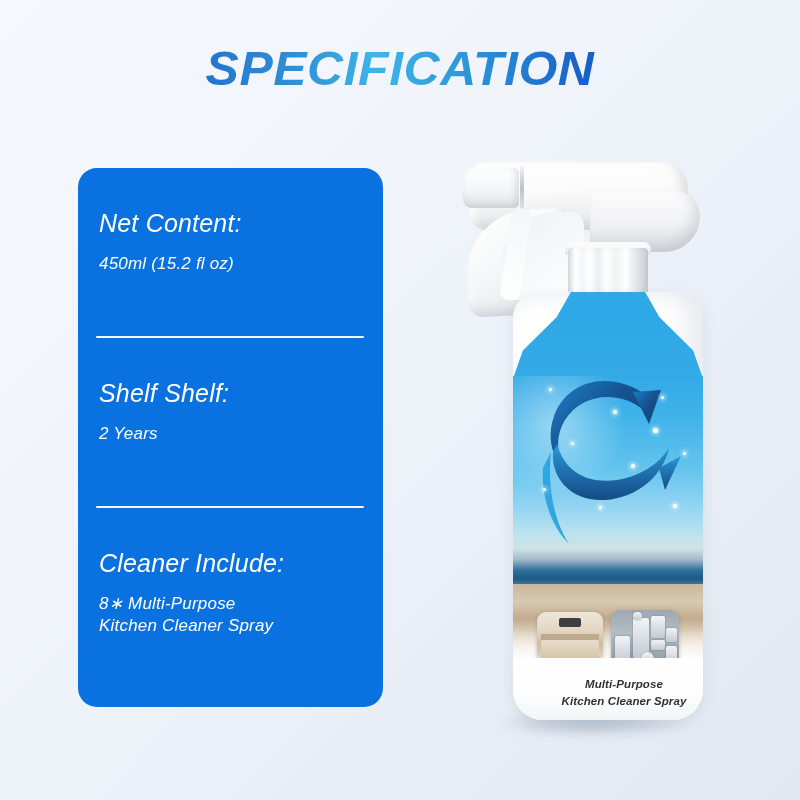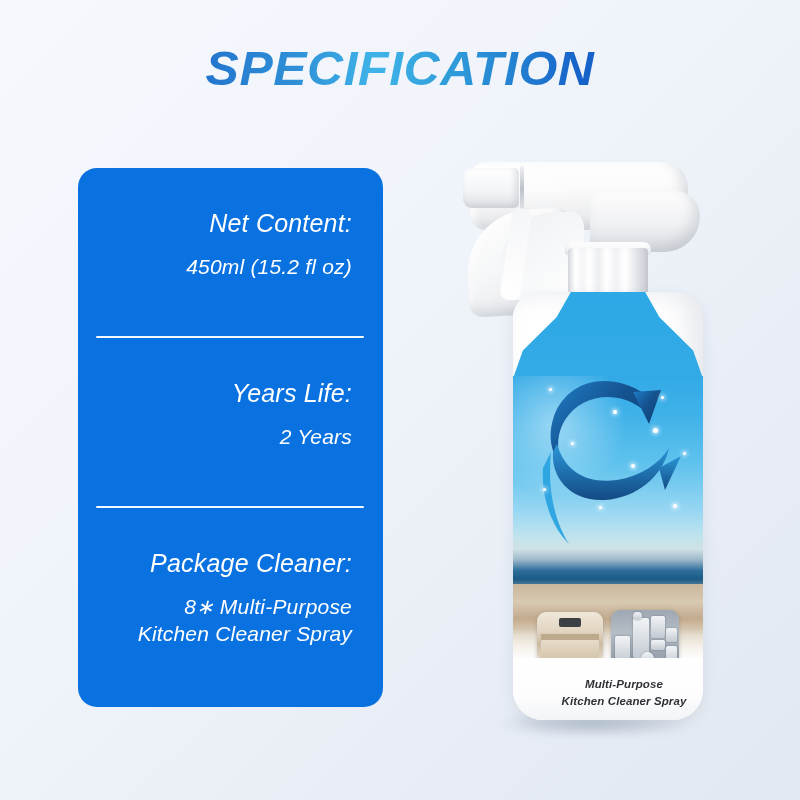--- a/index.html
+++ b/index.html
@@ -20,27 +20,27 @@
     -webkit-background-clip:text; background-clip:text;
     -webkit-text-fill-color:transparent; color:#1a62c8;
     transform:scaleX(1.02);
   }
 
   
   #panel{
     position:absolute; left:78px; top:168px; width:305px; height:539px;
     background:#0a72e0; border-radius:19px;
   }
-  .blk{ position:absolute; left:4px; width:270px;text-align:right; }
+  .blk{ position:absolute; left:21px; width:270px; }
   .blk .head{
     color:#ffffff; font-size:25px; font-weight:400; line-height:1.1;
     letter-spacing:.2px; white-space:nowrap;
   }
   .blk .val{
-    color:#ffffff; font-size:21px; font-weight:400; line-height:1.32;
+    color:#ffffff; font-size:17px; font-weight:400; line-height:1.32;
     letter-spacing:.2px; margin-top:15px;
   }
   .rule{
     position:absolute; left:18px; width:268px; height:2px;
     background:#ffffff; opacity:.95; border-radius:1px;
   }
   #blk1{ top:42px; }
   #rule1{ top:168px; }
   #blk2{ top:212px; }
   #rule2{ top:338px; }
@@ -175,28 +175,28 @@
   <div id="panel">
 
     <div class="blk" id="blk1">
       <div class="head">Net Content:</div>
       <div class="val">450ml (15.2 fl oz)</div>
     </div>
 
     <div class="rule" id="rule1"></div>
 
     <div class="blk" id="blk2">
-      <div class="head">Years Life:</div>
+      <div class="head">Shelf Shelf:</div>
       <div class="val">2 Years</div>
     </div>
 
     <div class="rule" id="rule2"></div>
 
     <div class="blk" id="blk3">
-      <div class="head">Package Cleaner:</div>
+      <div class="head">Cleaner Include:</div>
       <div class="val" id="pkg-val" style="white-space:pre-line">8∗ Multi-Purpose
 Kitchen Cleaner Spray</div>
     </div>
 
   </div>
 
   <div id="bottle">
 
     <div id="shadow"></div>
 

